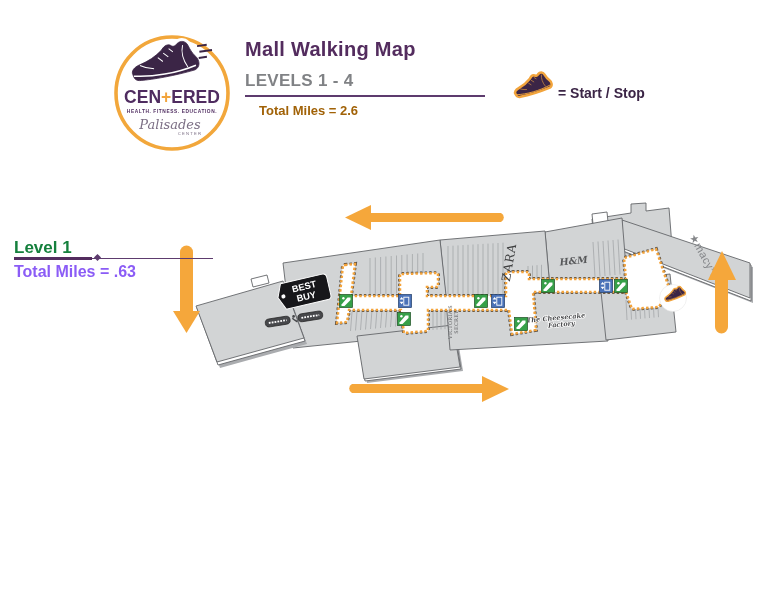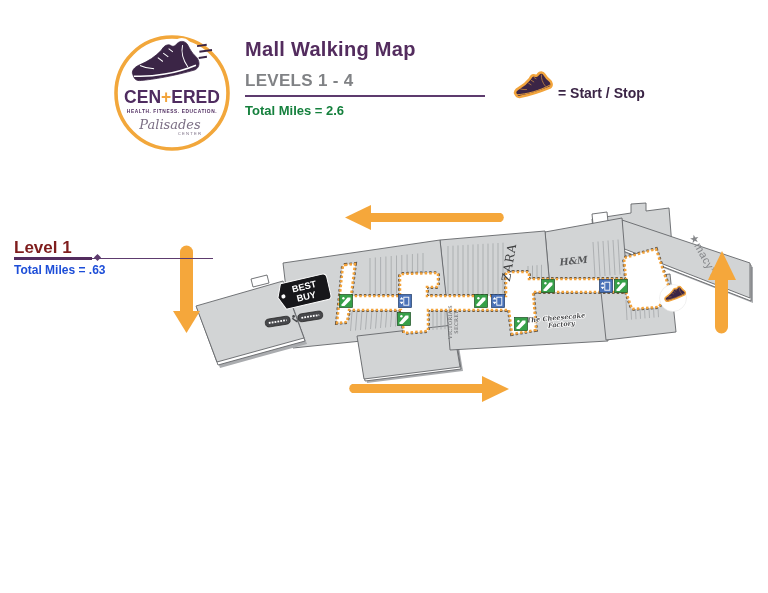--- a/index.html
+++ b/index.html
@@ -2,27 +2,27 @@
 <html><head>
 <meta charset="utf-8">
 <style>
   html,body{margin:0;padding:0;background:#fff;width:768px;height:593px;overflow:hidden;}
   body{font-family:"Liberation Sans",sans-serif;position:relative;}
   .abs{position:absolute;}
   svg.map{z-index:1;}
   #title{left:245px;top:38px;font-size:20px;font-weight:bold;color:#532c5e;letter-spacing:.3px;}
   #subtitle{left:245px;top:71px;font-size:17px;font-weight:bold;color:#808285;letter-spacing:.3px;}
   #hr1{left:245px;top:95px;width:240px;height:2px;background:#5d3b6e;}
-  #totalmiles{left:245px;top:103px;font-size:13px;font-weight:bold;color:#15803d;}
+  #totalmiles{left:259px;top:103px;font-size:13px;font-weight:bold;color:#a16207;}
   #legendtext{left:558px;top:85px;font-size:14px;font-weight:bold;color:#3b2546;}
-  #level1{left:14px;top:238px;font-size:17px;font-weight:bold;color:#7f1d1d;}
+  #level1{left:14px;top:238px;font-size:17px;font-weight:bold;color:#15803d;}
   #levelline1{left:14px;top:257px;width:78px;height:2.5px;background:#532c5e;}
   #levelline2{left:92px;top:258px;width:121px;height:1px;background:#5d3b6e;z-index:3;}
   #leveldiamond{left:95px;top:255px;width:5px;height:5px;background:#5d3b6e;transform:rotate(45deg);z-index:3;}
-  #leveltotal{left:14px;top:263px;font-size:12px;font-weight:bold;color:#1d4ed8;}
+  #leveltotal{left:14px;top:263px;font-size:16px;font-weight:bold;color:#8b5cf6;}
 </style>
 </head>
 <body>
 
 <div class="abs" id="title">Mall Walking Map</div>
 <div class="abs" id="subtitle">LEVELS 1 - 4</div>
 <div class="abs" id="hr1"></div>
 <div class="abs" id="totalmiles">Total Miles = 2.6</div>
 <div class="abs" id="legendtext">= Start / Stop</div>
 <div class="abs" id="level1">Level 1</div>

